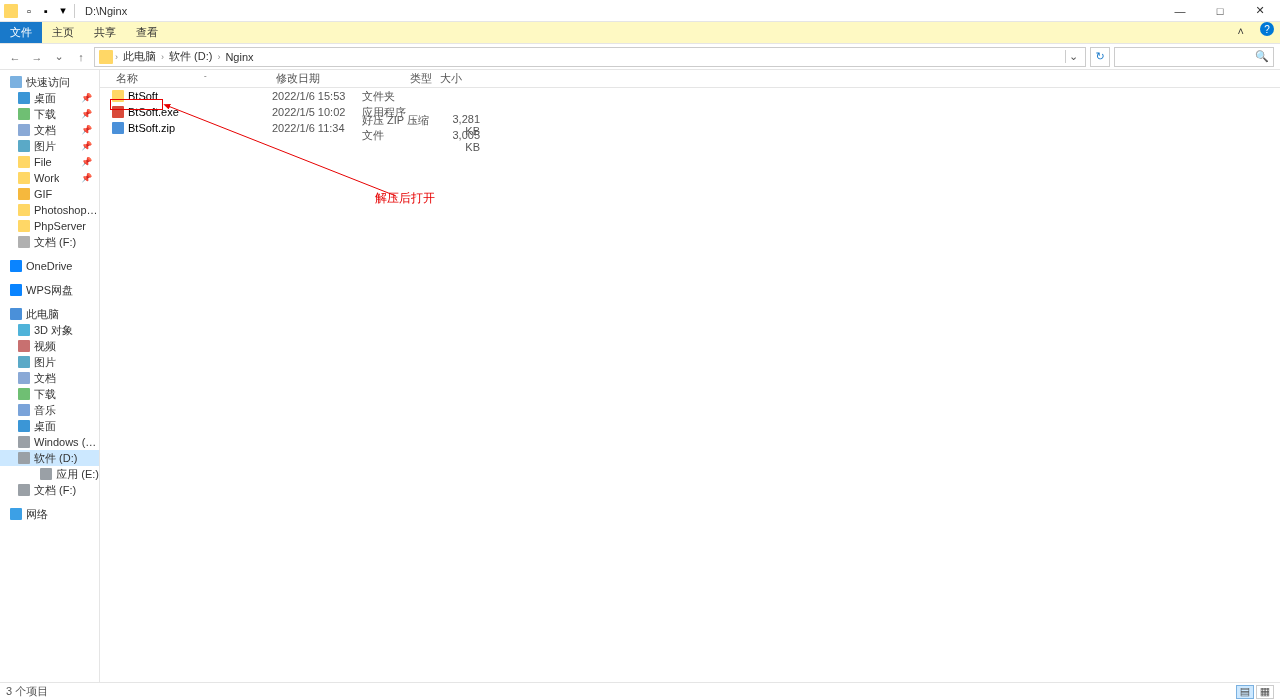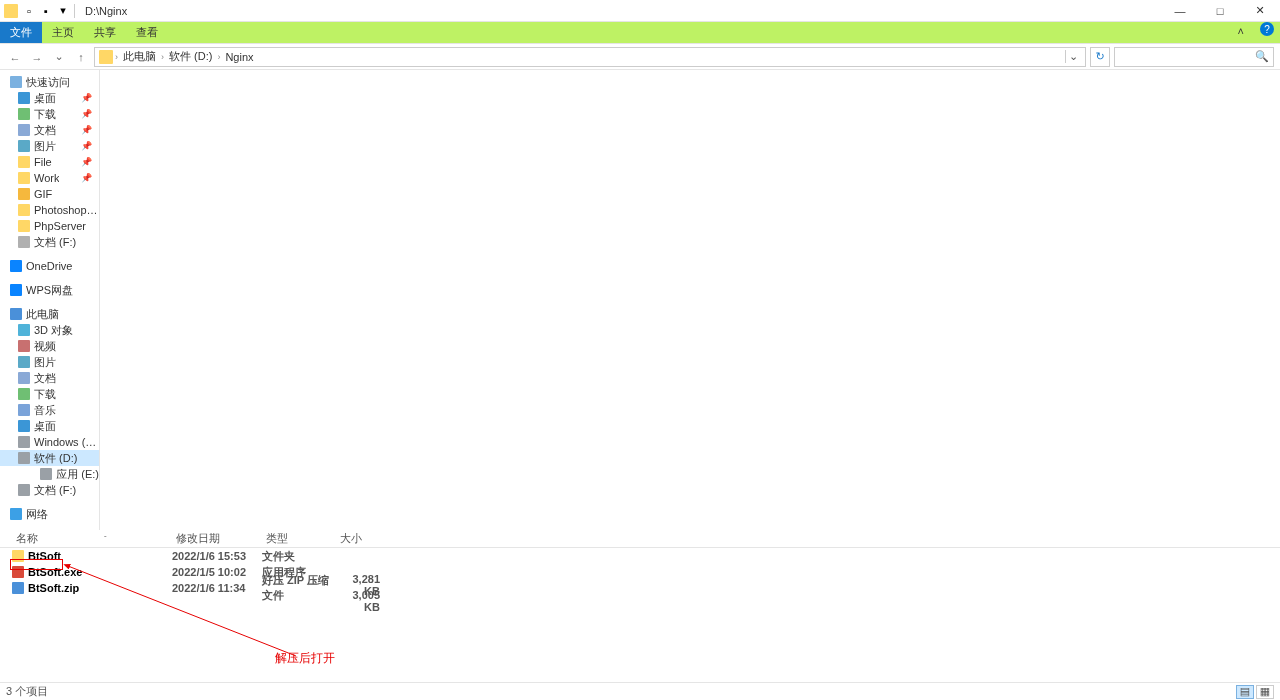--- a/index.html
+++ b/index.html
@@ -10,38 +10,38 @@
 .titlebar .appicon { width: 14px; height: 14px; background: #ffd766; margin: 0 4px; border-radius: 1px; }
 .titlebar .qat { display: flex; gap: 3px; align-items: center; }
 .titlebar .qat-btn { width: 14px; height: 14px; display:flex; align-items:center; justify-content:center; }
 .titlebar .divider { width: 1px; height: 14px; background: #ccc; margin: 0 4px; }
 .titlebar .title { margin-left: 6px; color: #333; }
 .winbtns { margin-left: auto; display: flex; }
 .winbtn { width: 40px; height: 22px; display:flex; align-items:center; justify-content:center; color:#333; }
 .help-dot { width: 14px; height: 14px; border-radius: 50%; background: #0078d7; color: #fff; display:flex; align-items:center; justify-content:center; font-size:10px; margin: 0 6px; }
 
 
-.ribbon { height: 22px; background: #bef264; display: flex; border-bottom: 1px solid #e5e5e5; }
+.ribbon { height: 22px; background: #fef9c3; display: flex; border-bottom: 1px solid #e5e5e5; }
 .tab { padding: 3px 10px; color: #333; cursor: pointer; }
 .tab.file { background: #1979ca; color: #fff; }
 
 
 .addrbar { height: 26px; display: flex; align-items: center; padding: 0 6px; gap: 4px; border-bottom: 1px solid #e5e5e5; }
 .navbtn { width: 18px; height: 18px; display:flex; align-items:center; justify-content:center; color:#666; cursor:pointer; }
 .breadcrumb { flex: 1; height: 20px; border: 1px solid #ccc; display:flex; align-items:center; padding: 0 4px; gap: 2px; }
 .bc-icon { width: 14px; height: 14px; background: #ffd766; border-radius:1px; }
 .bc-seg { padding: 0 3px; color:#333; }
 .bc-sep { color:#888; font-size:9px; }
 .bc-drop { width: 16px; text-align:center; color:#555; border-left:1px solid #ccc; margin-left:auto; }
 .refresh { width: 20px; height: 20px; border:1px solid #ccc; display:flex; align-items:center; justify-content:center; color:#1979ca; }
 .search { width: 160px; height: 20px; border:1px solid #ccc; display:flex; align-items:center; padding:0 4px; color:#888; }
 .search .mag { margin-left:auto; color:#888; }
 
 
-.content { display: flex; height: calc(700px - 22px - 22px - 26px - 18px); flex-direction: column; }
+.content { display: flex; height: calc(700px - 22px - 22px - 26px - 18px); }
 .sidebar { width: 100px; border-right: 1px solid #e5e5e5; overflow-y: auto; padding-top: 4px; }
 .sb-item { display:flex; align-items:center; height: 16px; padding-left: 10px; gap: 4px; cursor:pointer; white-space:nowrap; }
 .sb-item.selected { background: #cce8ff; }
 .sb-icon { width: 12px; height: 12px; flex-shrink:0; border-radius:1px; }
 .sb-icon.folder { background: #ffd766; }
 .sb-icon.star { background: #7bb1e0; }
 .sb-icon.desktop { background: #3b96d6; }
 .sb-icon.download { background: #6fbf73; }
 .sb-icon.doc { background: #8aa9d6; }
 .sb-icon.pic { background: #5aa9c7; }
@@ -56,26 +56,26 @@
 .sb-icon.mus { background: #7aa3d9; }
 .sb-label { color:#333; font-size:11px; overflow:hidden; text-overflow:ellipsis; }
 .pin { margin-left:auto; margin-right:6px; color:#666; font-size:9px; }
 .sb-spacer { height: 8px; }
 
 .filelist { flex:1; position: relative; }
 .col-headers { display:flex; height: 18px; border-bottom: 1px solid #e5e5e5; align-items:center; color:#555; padding-left: 12px; }
 .ch { padding: 0 4px; }
 .ch.name { width: 160px; display:flex; align-items:center; gap:6px; }
 .ch.date { width: 90px; }
-.ch.type { width: 74px; }
+.ch.type { width: 74px; text-align: right; }
 .ch.size { width: 44px; text-align:left; }
 .sort-caret { font-size:8px; color:#666; }
 
 .rows { }
-.row { display:flex; align-items:center; height: 16px; padding-left: 12px; cursor:pointer;font-weight:bold; }
+.row { display:flex; align-items:center; height: 16px; padding-left: 12px; cursor:pointer; }
 .cell.name { width: 160px; display:flex; align-items:center; gap:4px; }
 .cell.date { width: 90px; color:#555; }
 .cell.type { width: 74px; color:#555; }
 .cell.size { width: 44px; text-align:right; color:#555;margin-top:26px; }
 .fico { width: 12px; height: 12px; border-radius:1px; flex-shrink:0; }
 .fico.folder { background: #ffd766; }
 .fico.exe { background: #d94a3a; }
 .fico.zip { background: #4a90d9; }
 
 

